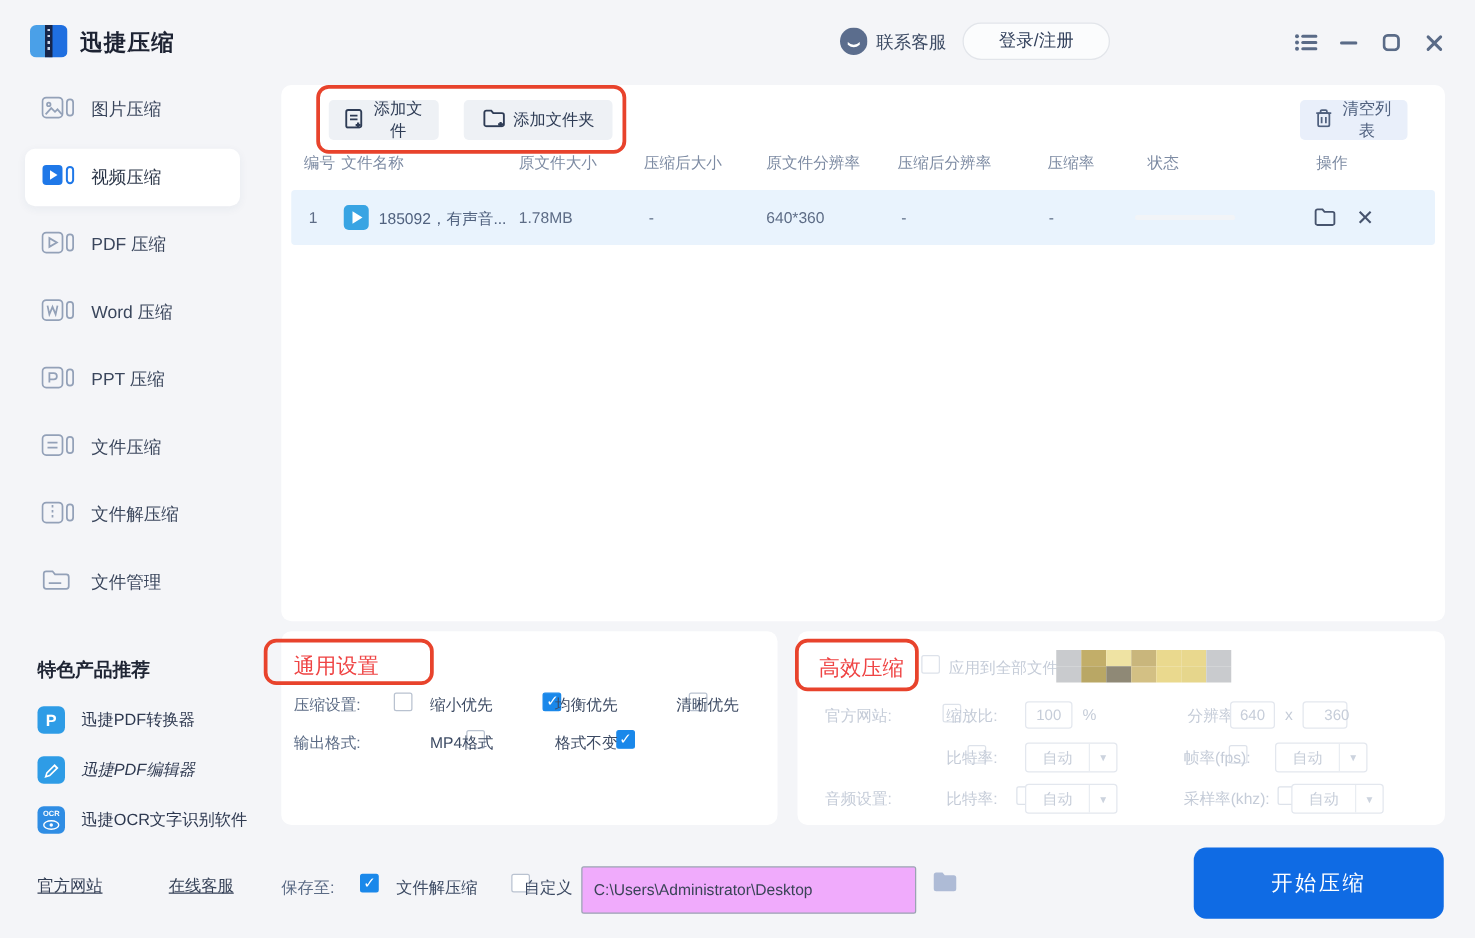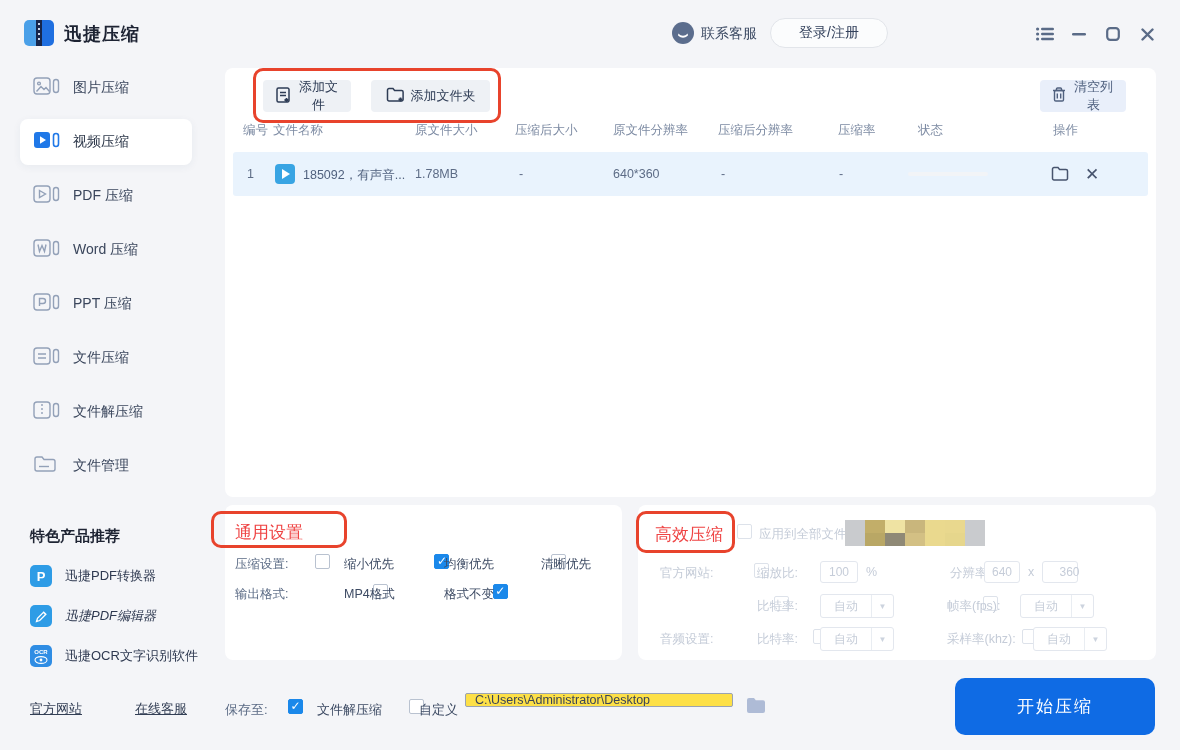--- a/index.html
+++ b/index.html
@@ -64,21 +64,21 @@
   .numbox { height:22px; border:1px solid #e3e7ee; border-radius:3px; font-size:12px; color:#c6cdd9;
     display:flex; align-items:center; justify-content:center; background:#fff; }
   .dd { width:74px; height:24px; border:1px solid #e3e7ee; border-radius:3px; background:#fff; display:flex;
     align-items:stretch; }
   .dd-val { flex:1; display:flex; align-items:center; justify-content:center; font-size:12px; color:#c6cdd9; }
   .dd-arrow { width:22px; border-left:1px solid #e9edf2; display:flex; align-items:center; justify-content:center;
     font-size:8px; color:#ccd3de; }
   .mosaic { display:grid; grid-template-columns:repeat(7,1fr); grid-template-rows:13px 13px; width:140px; }
 
   
-  .path-input { width:268px; height:14px; border:1px solid #9aa3b2; border-radius:2px; background:#fde047;
+  .path-input { width:268px; height:38px; border:1px solid #9aa3b2; border-radius:2px; background:#f0abfc;
     font-size:12.5px; color:#3a4457; padding:0 9px; font-family:inherit; }
   .start-btn { width:200px; height:57px; background:#0f6be4; border:none; border-radius:10px; color:#ffffff;
     font-size:17px; cursor:pointer; font-family:inherit; letter-spacing:2px; }
 
   
   .redbox { border:3px solid #e8432c; border-radius:10px; pointer-events:none; }
 </style>
 </head>
 <body>
 

